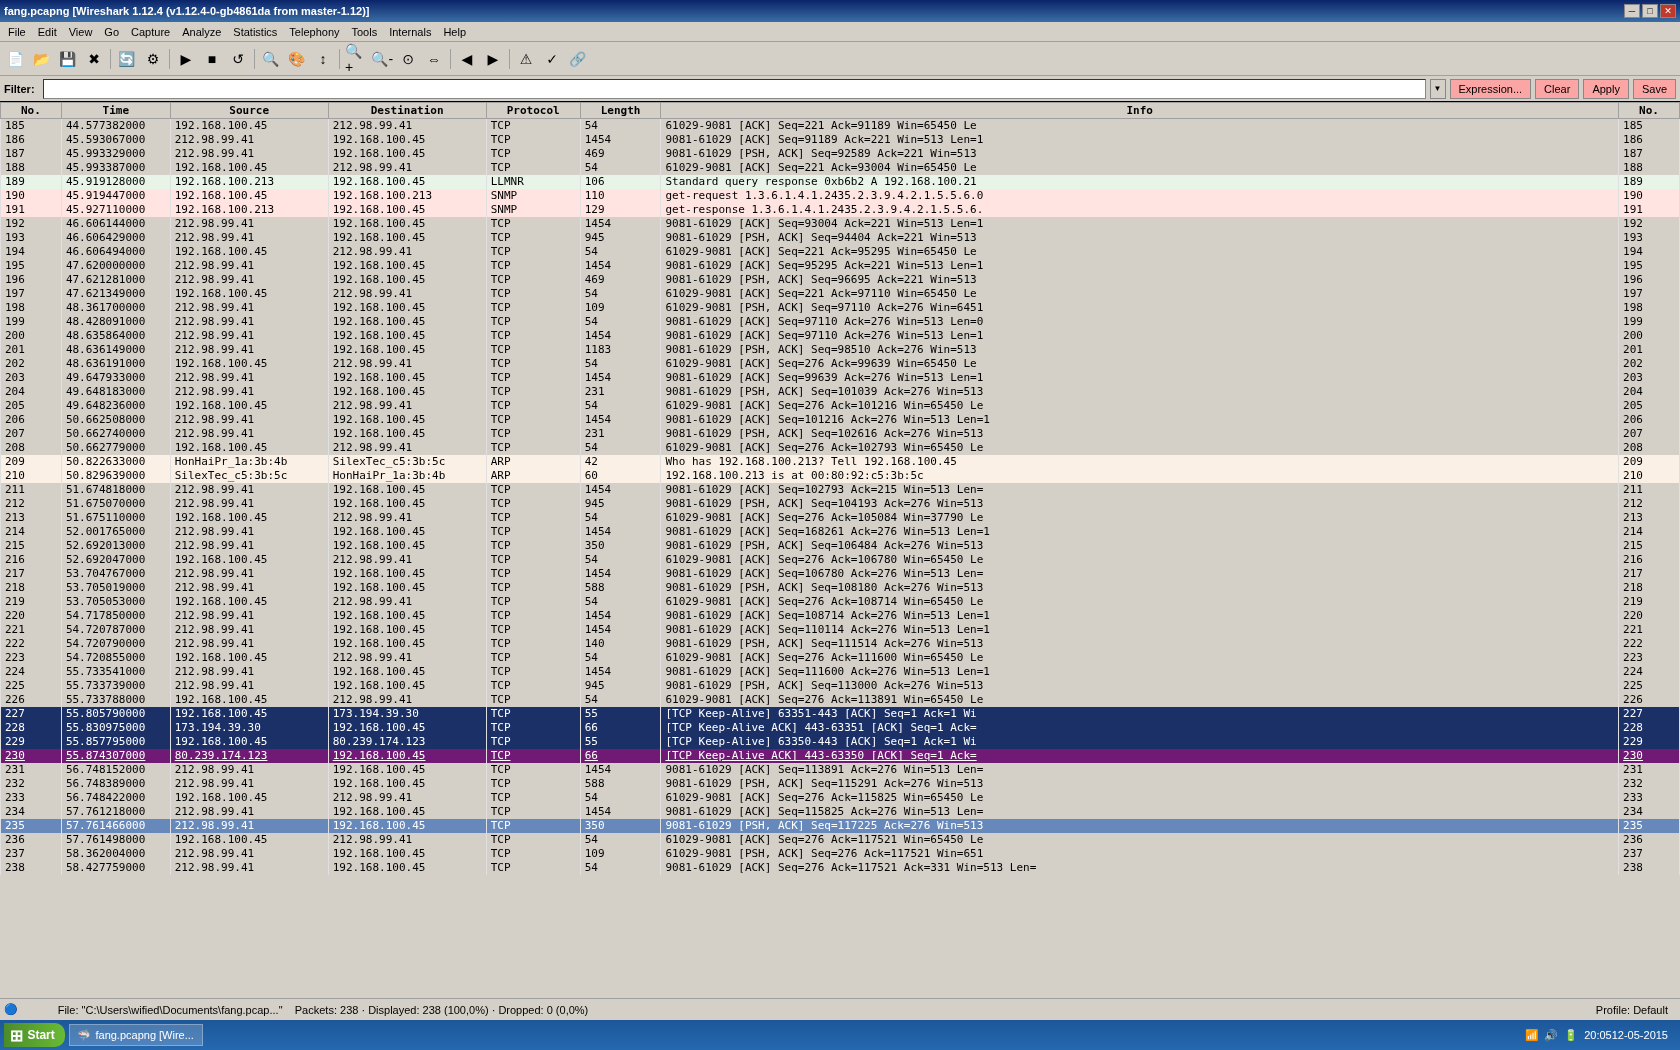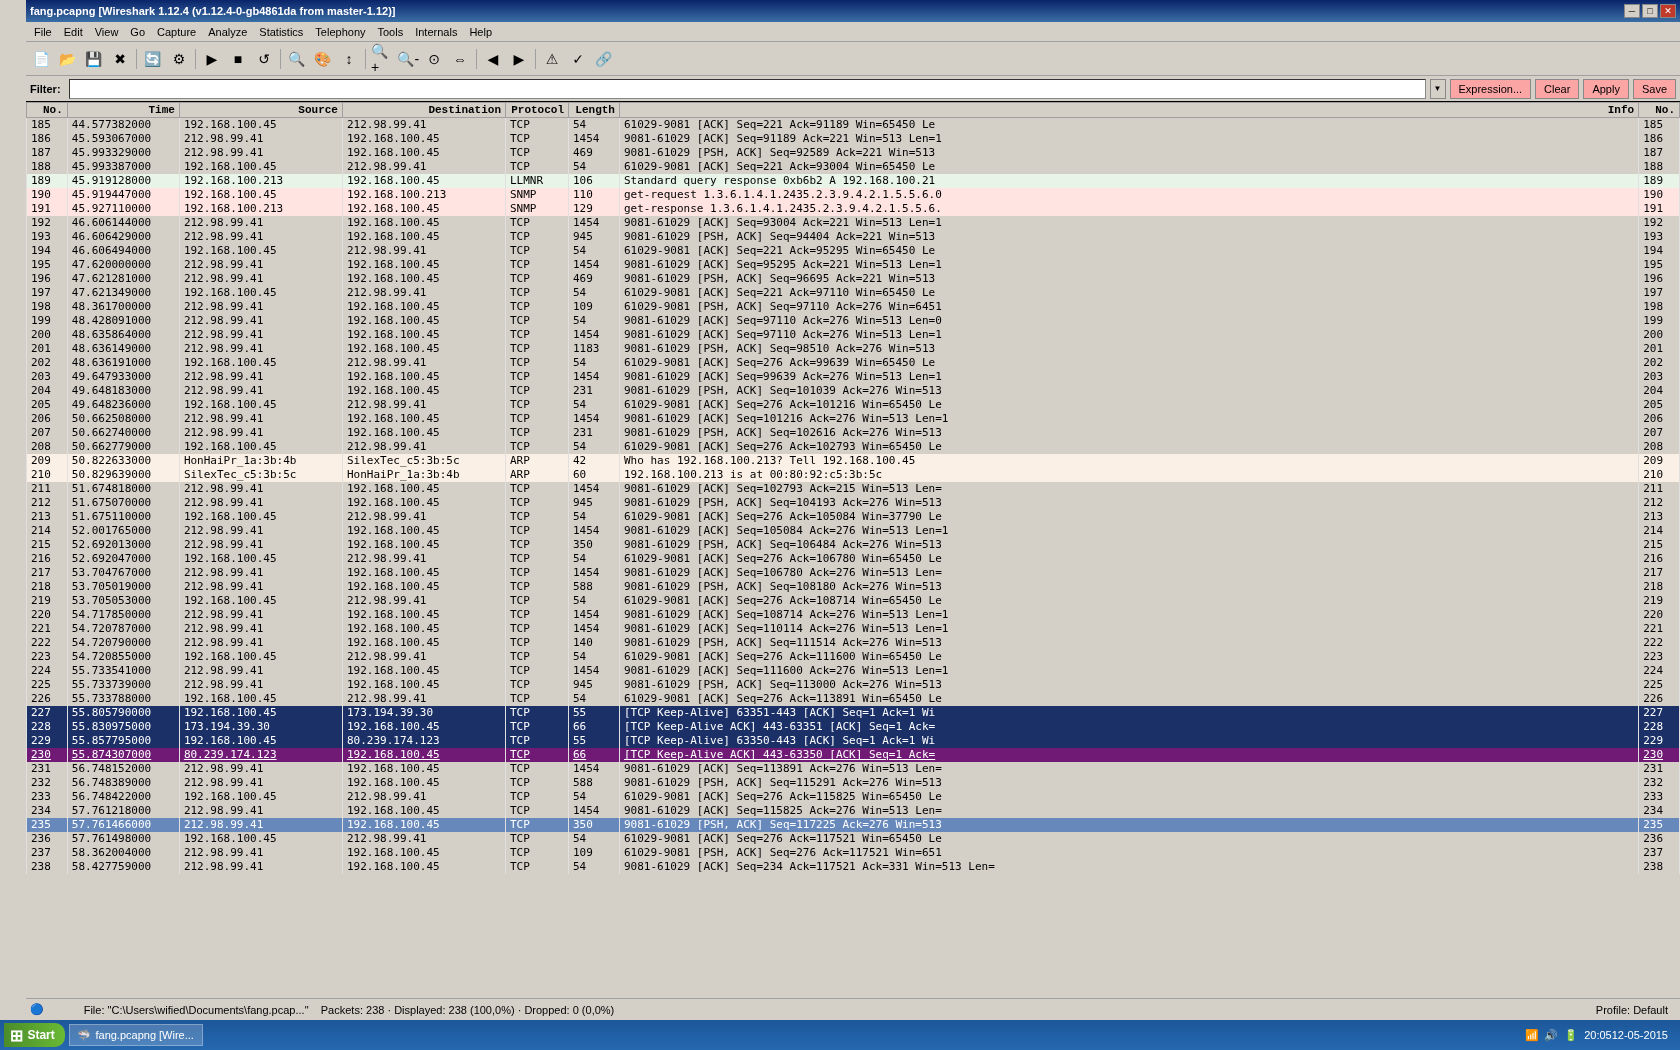--- a/index.html
+++ b/index.html
@@ -139,27 +139,26 @@
     }
 
     .packet-table thead tr {
       background: #d4d0c8;
       position: sticky;
       top: 0;
     }
 
     .packet-table thead th {
       border: 1px solid #a0a0a0;
-      padding: 1px 4px;
-      text-align: right;
+      padding: 1px 20px;
+      text-align: center;
       font-size: 11px;
       font-weight: bold;
       white-space: nowrap;
       cursor: pointer;
-      font-family: Liberation Mono, monospace;
     }
 
     .packet-table tbody tr {
       cursor: pointer;
     }
 
     .packet-table tbody td {
       border-right: 1px solid #e0e0e0;
       padding: 0px 4px;
       white-space: nowrap;
@@ -252,21 +251,20 @@
       flex-direction: row;
       align-items: center;
       font-size: 11px;
       color: white;
     }
 
     .main-area {
       display: flex;
       flex-direction: column;
       height: calc(1050px - 30px);
-      margin-left: 26px;
     }
 
     .packet-scroll-area {
       flex: 1;
       overflow-y: auto;
       overflow-x: hidden;
     }
   </style>
 </head>
 <body>
@@ -641,21 +639,21 @@
             <td>61029-9081 [ACK] Seq=276 Ack=105084 Win=37790 Le</td>
             <td>213</td>
           </tr>
           <tr>
             <td>214</td>
             <td>52.001765000</td>
             <td>212.98.99.41</td>
             <td>192.168.100.45</td>
             <td>TCP</td>
             <td>1454</td>
-            <td>9081-61029 [ACK] Seq=105084 Ack=276 Win=513 Len=1</td>
+            <td>9081-61029 [ACK] Seq=168261 Ack=276 Win=513 Len=1</td>
             <td>214</td>
           </tr>
           <tr>
             <td>215</td>
             <td>52.692013000</td>
             <td>212.98.99.41</td>
             <td>192.168.100.45</td>
             <td>TCP</td>
             <td>350</td>
             <td>9081-61029 [PSH, ACK] Seq=106484 Ack=276 Win=513</td>
@@ -881,21 +879,21 @@
             <td>61029-9081 [PSH, ACK] Seq=276 Ack=117521 Win=651</td>
             <td>237</td>
           </tr>
           <tr>
             <td>238</td>
             <td>58.427759000</td>
             <td>212.98.99.41</td>
             <td>192.168.100.45</td>
             <td>TCP</td>
             <td>54</td>
-            <td>9081-61029 [ACK] Seq=234 Ack=117521 Ack=331 Win=513 Len=</td>
+            <td>9081-61029 [ACK] Seq=276 Ack=117521 Ack=331 Win=513 Len=</td>
             <td>238</td>
           </tr>
         </tbody>
     </table>
   </div>
 
   <div class="status-bar">
     <span class="status-icon">🔵</span>
     <span class="status-text">
       <span>File: "C:\Users\wified\Documents\fang.pcap..."</span>

